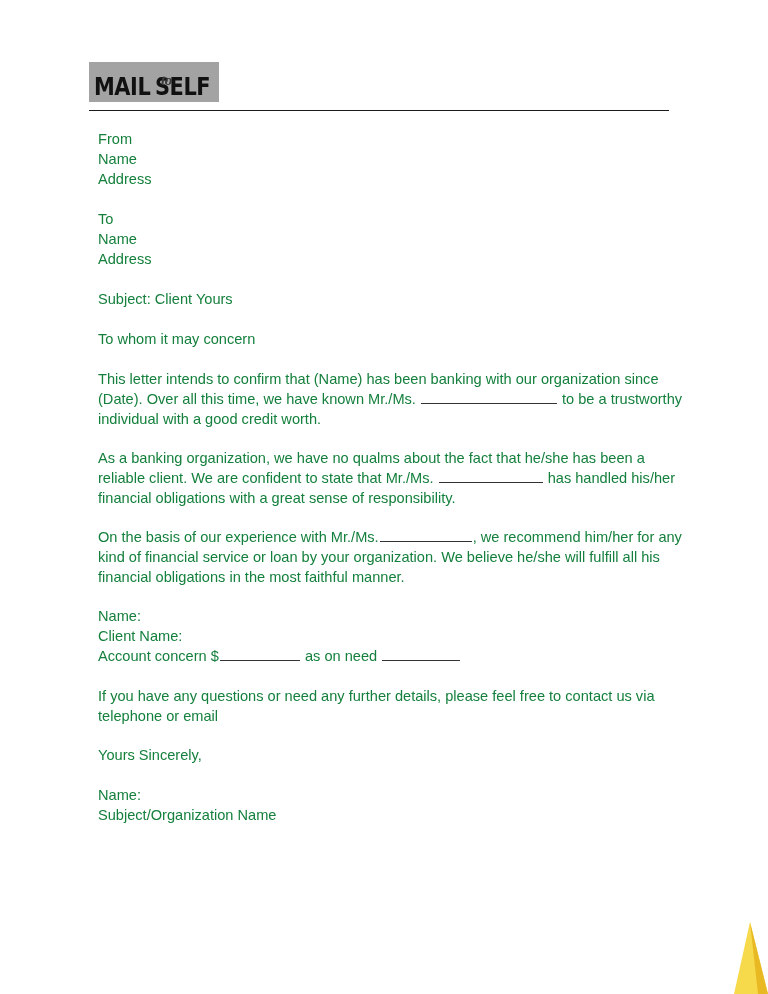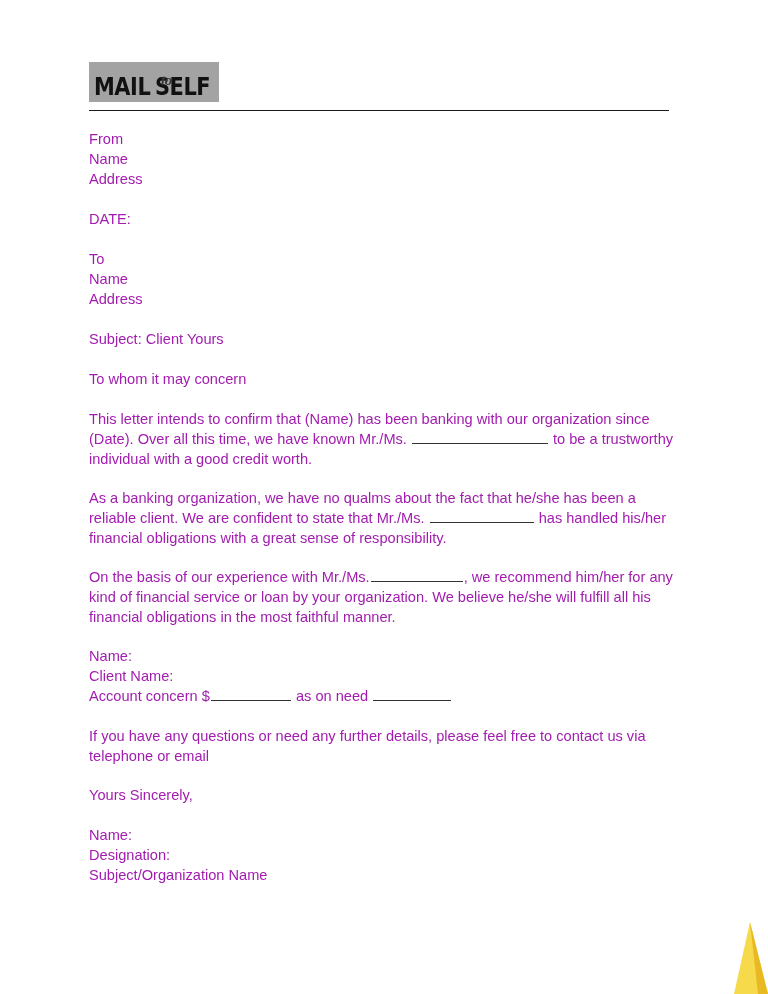--- a/index.html
+++ b/index.html
@@ -70,24 +70,24 @@
     left: 89px;
     top: 110px;
     width: 580px;
     height: 0;
     border-top: 1.6px solid #1a1a1a;
   }
 
   
   .content {
     position: absolute;
-    left: 89px;
+    left: 98px;
     top: 129px;
     width: 592px;
-    color: #a21caf;
+    color: #15803d;
     font-size: 14.6px;
     line-height: 20px;
   }
 
   .block {
     margin: 0 0 20px 0;
   }
   .block:last-child {
     margin-bottom: 0;
   }
@@ -142,23 +142,20 @@
   <div class="rule"></div>
 
   <div class="content">
 
     <div class="block">
       <span class="line">From</span>
       <span class="line">Name</span>
       <span class="line">Address</span>
     </div>
 
-    <div class="block">
-      <span class="line">DATE:</span>
-    </div>
 
     <div class="block">
       <span class="line">To</span>
       <span class="line">Name</span>
       <span class="line">Address</span>
     </div>
 
     <div class="block">
       <span class="line">Subject: Client Yours</span>
     </div>
@@ -180,21 +177,20 @@
     </div>
 
     <p class="para">If you have any questions or need any further details, please feel free to contact us via telephone or email</p>
 
     <div class="block">
       <span class="line">Yours Sincerely,</span>
     </div>
 
     <div class="block">
       <span class="line">Name:</span>
-      <span class="line">Designation:</span>
       <span class="line">Subject/Organization Name</span>
     </div>
 
   </div>
 
   <div class="corner-wedge">
     <svg width="96" height="86" viewBox="0 0 96 86" xmlns="http://www.w3.org/2000/svg">
       <polygon points="78,14 96,86 62,86" fill="#F7D94C"></polygon>
       <polygon points="78,14 96,86 86,86" fill="#E8B923"></polygon>
     </svg>

